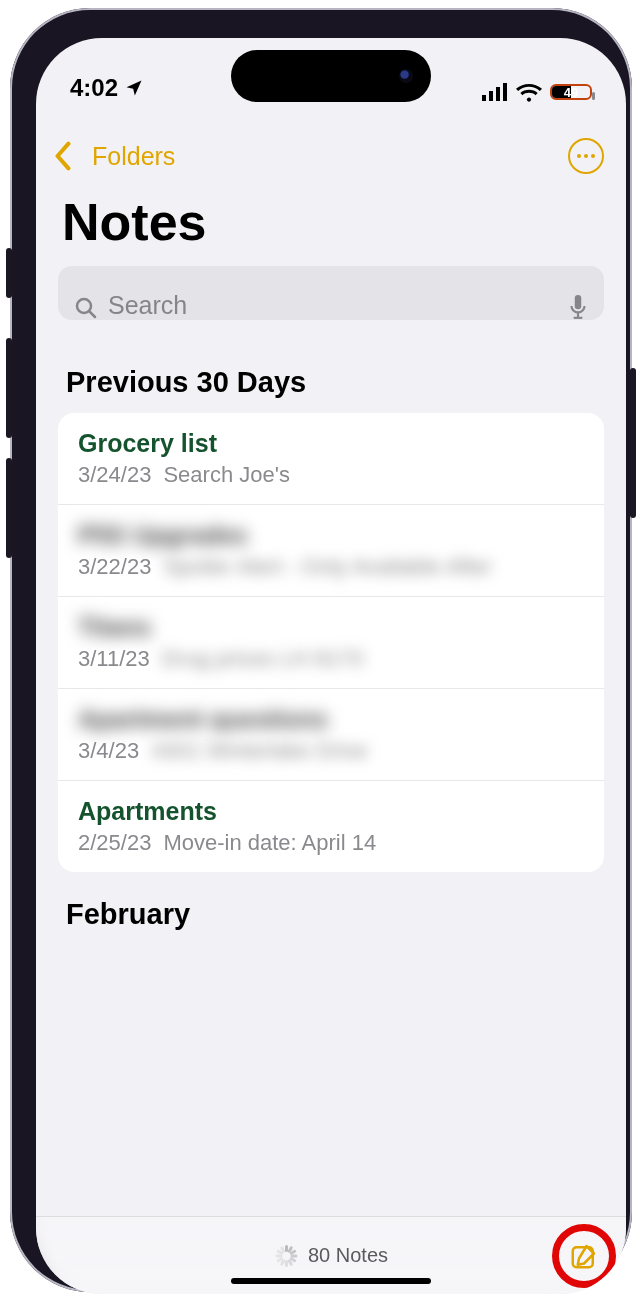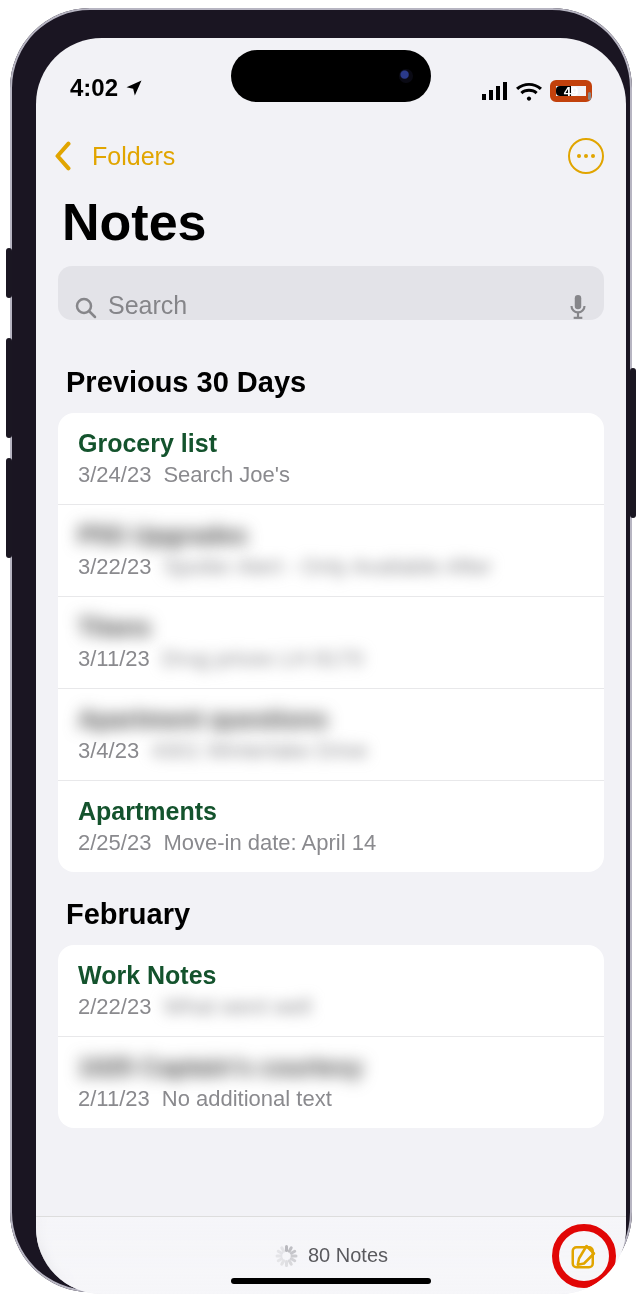--- a/index.html
+++ b/index.html
@@ -48,21 +48,21 @@
     position: relative;
     height: 70px;
     padding: 0 34px;
     display:flex; align-items:flex-end; justify-content:space-between;
     font-weight:600; font-size:24px; color:#000;
   }
   .status-left { display:flex; align-items:center; gap:6px; padding-bottom:6px;}
   .status-right { display:flex; align-items:center; gap:8px; padding-bottom:6px;}
   .loc-arrow { transform: rotate(0deg); }
   .battery {
-    position:relative; width:42px; height:22px; border:6px solid #c2410c; border-radius:6px;
+    position:relative; width:42px; height:16px; border:2px solid #c2410c; border-radius:6px;
     display:flex; align-items:center;
   }
   .battery::after{ content:""; position:absolute; right:-5px; top:6px; width:3px; height:8px; background:#888; border-radius:2px;}
   .battery-fill{ height:100%; width:49%; background:#000; border-radius:4px 0 0 4px;}
   .battery-num{ position:absolute; width:100%; text-align:center; font-size:13px; font-weight:700; color:#fff; mix-blend-mode:normal;}
   
   .nav-row {
     display:flex; align-items:center; justify-content:space-between;
     padding: 30px 22px 8px 18px;
   }
@@ -235,36 +235,20 @@
         <div class="row">
           <div class="row-title">Apartments</div>
           <div class="row-sub">
               <span class="date">2/25/23</span>
               <span>Move-in date: April 14</span>
             </div>
         </div>
       </div>
 
       <div class="section-title">February</div>
-      <div class="card">
-        <div class="row">
-          <div class="row-title">Work Notes</div>
-          <div class="row-sub">
-              <span class="date">2/22/23</span>
-              <span class="blurred">What went well</span>
-            </div>
-        </div>
-        <div class="row" style="border-bottom:none">
-          <div class="row-title blurred-title">1025 Captain's courtesy</div>
-          <div class="row-sub">
-              <span class="date">2/11/23</span>
-              <span>No additional text</span>
-            </div>
-        </div>
-      </div>
 
     </div>
 
     <div class="bottom-bar">
       <div class="spinner">
         <span style="transform:rotate(0deg);opacity:1"></span>
           <span style="transform:rotate(30deg);opacity:.9"></span>
           <span style="transform:rotate(60deg);opacity:.8"></span>
           <span style="transform:rotate(90deg);opacity:.7"></span>
           <span style="transform:rotate(120deg);opacity:.6"></span>

